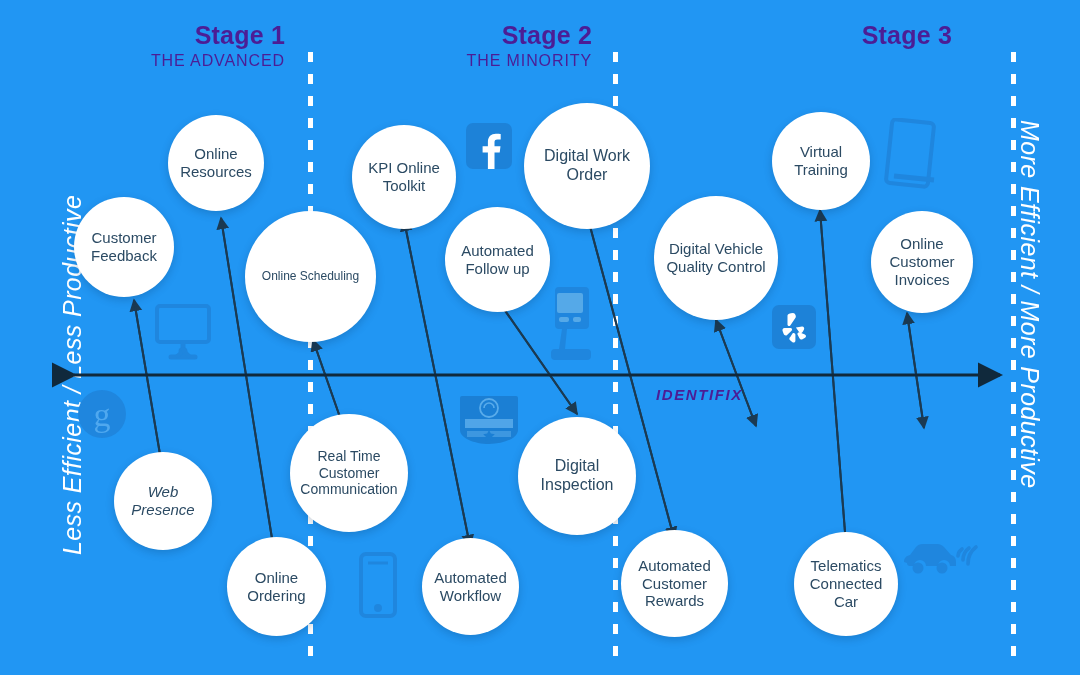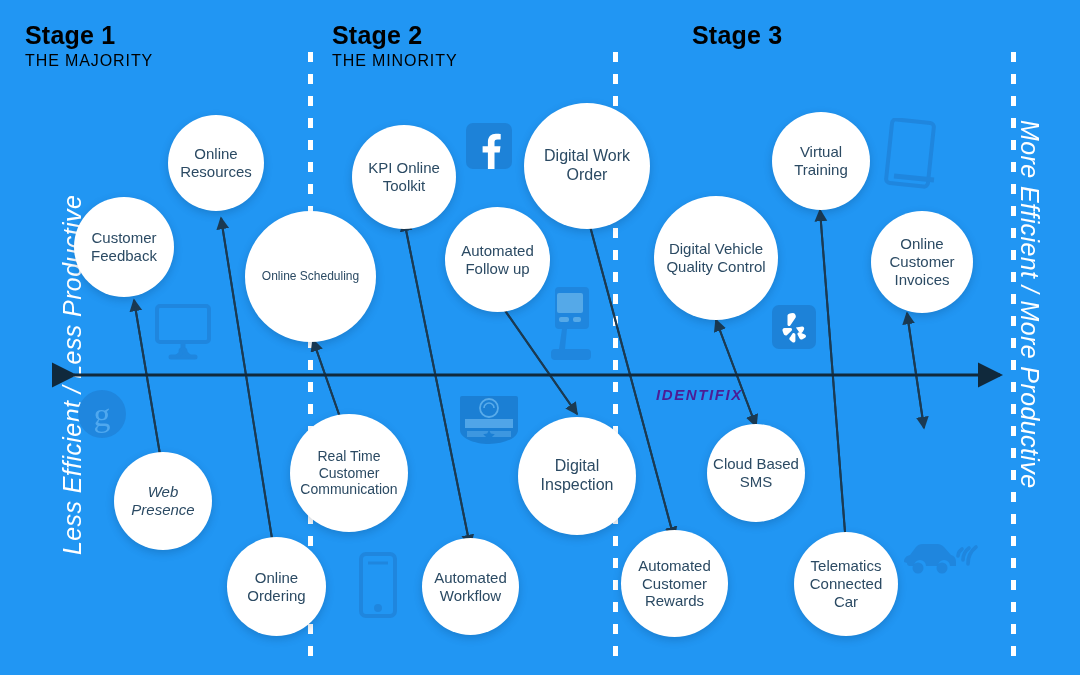--- a/index.html
+++ b/index.html
@@ -10,22 +10,22 @@
     font-family: "Liberation Sans", sans-serif;
   }
   #stage {
     position: relative;
     width: 1080px; height: 675px;
     background: #2196f3;
   }
   
   .stage-head {
     position: absolute;
-    text-align: left;
-    color: #000000;
+    text-align: right;
+    color: #4c1d95;
     width: 260px;
   }
   .stage-head .st-title {
     font-size: 25px;
     font-weight: bold;
     letter-spacing: .2px;
     line-height: 30px;
     display: block;
   }
   .stage-head .st-sub {
@@ -89,21 +89,21 @@
     z-index: 2;
   }
 </style>
 </head>
 <body>
 
 <div id="stage">
 
   <div class="stage-head" id="head1" style="left:25px; top:20px;">
     <span class="st-title">Stage 1</span>
-    <span class="st-sub">THE MAJORITY</span>
+    <span class="st-sub">THE ADVANCED</span>
   </div>
   <div class="stage-head" id="head2" style="left:332px; top:20px;">
     <span class="st-title">Stage 2</span>
     <span class="st-sub">THE MINORITY</span>
   </div>
   <div class="stage-head" id="head3" style="left:692px; top:20px;">
     <span class="st-title">Stage 3</span>
   </div>
 
   <div class="divider" style="left:308px;"></div>
@@ -295,22 +295,19 @@
     </div>
 
   <div class="bubble" style="left:772px; top:112px; width:98px;  height:98px;  font-size:15px;">
     <span>Virtual Training</span>
     </div>
 
   <div class="bubble" style="left:871px; top:211px; width:102px; height:102px; font-size:15px;">
     <span>Online Customer Invoices</span>
     </div>
 
-  <div class="bubble" style="left:707px; top:424px; width:98px;  height:98px;  font-size:15px;">
-    <span>Cloud Based SMS</span>
-    </div>
 
   <div class="bubble" style="left:794px; top:532px; width:104px; height:104px; font-size:15px;">
     <span>Telematics Connected Car</span>
     </div>
 
 
 </div>
 
 </body></html>

